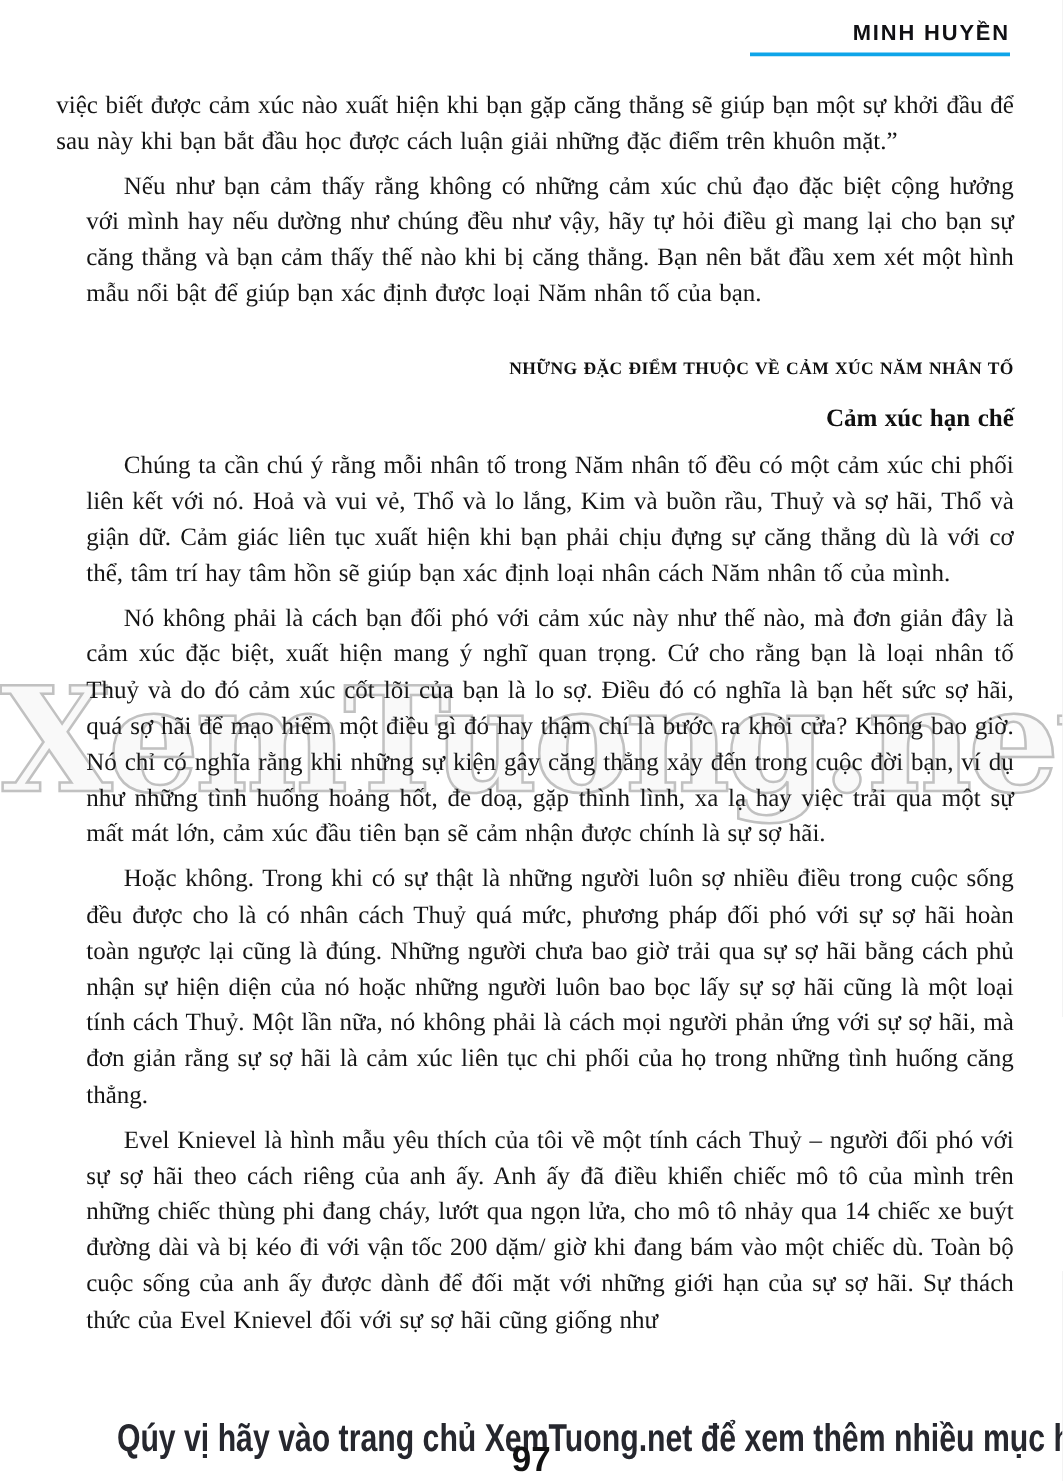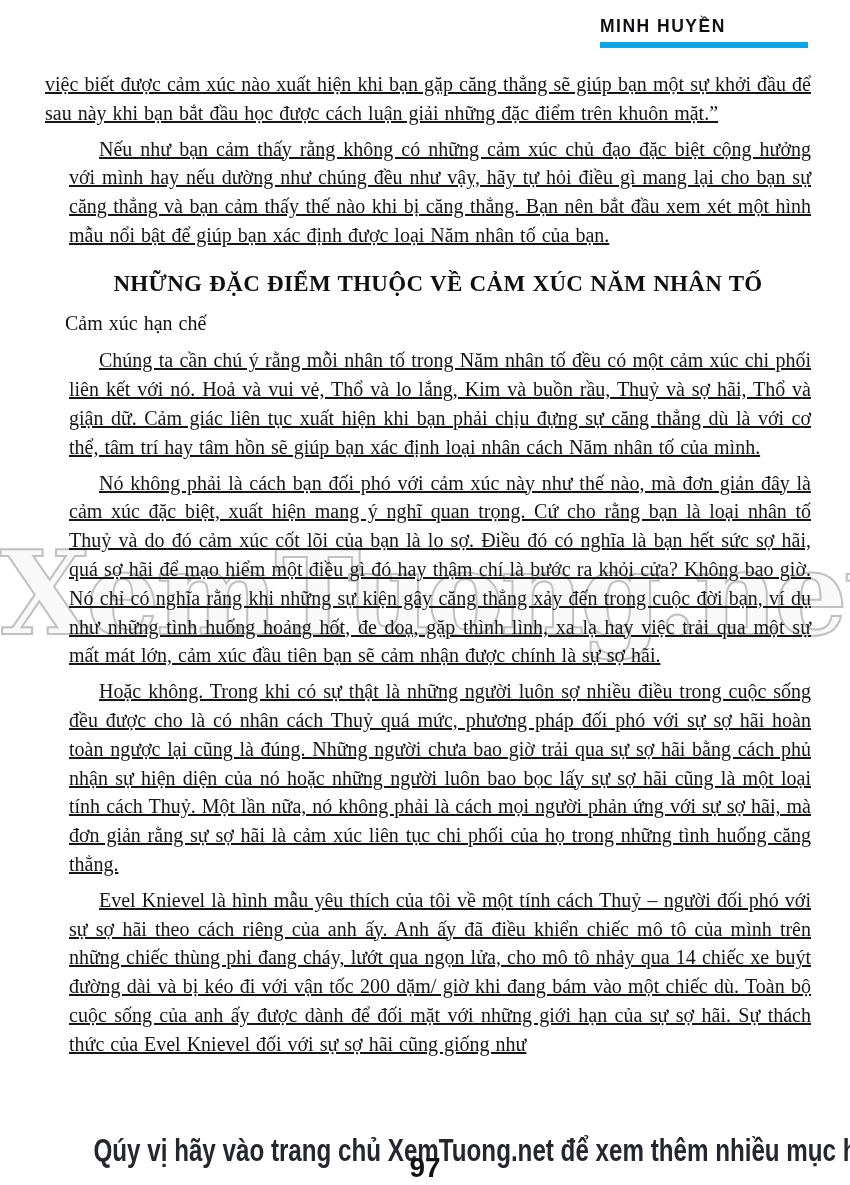--- a/index.html
+++ b/index.html
@@ -12,22 +12,23 @@
     overflow: hidden;
     font-family: "Liberation Serif", serif;
     color: #161616;
   }
   
   .page-header {
     position: absolute;
     top: 16px;
     right: 42px;
     width: 208px;
+    text-align: right;
     padding-bottom: 5px;
-    border-bottom: 6px solid #0ea5e9;
+    border-bottom: 3px solid #0ea5e9;
     font-family: "Liberation Sans", sans-serif;
     font-size: 17.5px;
     font-weight: bold;
     letter-spacing: 1.5px;
     color: #101014;
     white-space: nowrap;
   }
   
   .watermark {
     position: absolute;
@@ -54,35 +55,35 @@
     position: absolute;
     top: 70px;
     left: 45px;
     width: 766px;
     z-index: 1;
     font-size: 20px;
     line-height: 28.8px;
     text-align: justify;
     word-spacing: 1px;
   }
-  .body-text p { margin: 0 0 7px 0; text-decoration: underline; }
+  .body-text p { margin: 0 0 7px 0; }
   .body-text p.indent { text-indent: 30px; margin-left: 24px; }
   .section-heading {
-    margin: 20px 0 10px 20px;
-    font-size: 23px;
+    margin: 32px 0 10px 20px;
+    font-size: 14px;
     font-weight: bold;
     letter-spacing: 0.3px;
-    text-align: center;
+    text-align: right;
     color: #101010;
   }
   .sub-heading {
     margin: 0 0 9px 20px;
     font-size: 20px;
-    font-weight: normal;
-    text-align: left;
+    font-weight: bold;
+    text-align: right;
     color: #101010;
   }
   
   .footer-line {
     position: absolute;
     top: 1133px;
     left: 0;
     width: 850px;
     text-align: center;
     z-index: 2;

